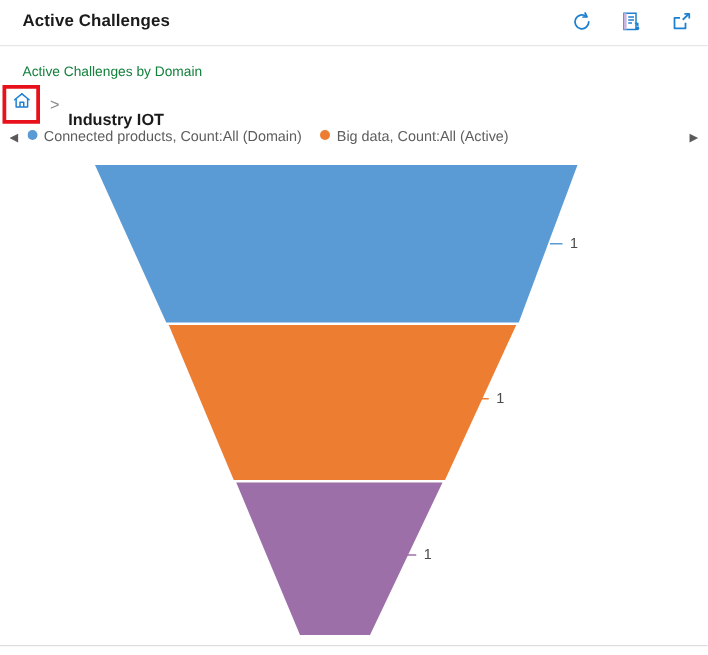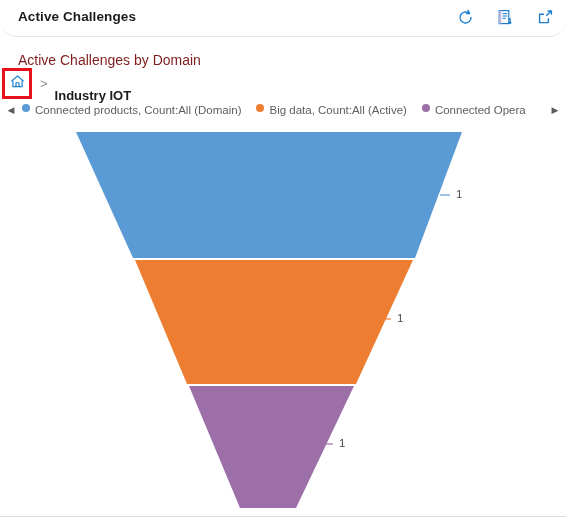--- a/index.html
+++ b/index.html
@@ -16,21 +16,20 @@
   }
 
   
   .panel-header {
     position: absolute;
     left: 0; top: 0;
     width: 566px;
     height: 37px;
     border-bottom: 1px solid #e6e6e6;
     box-sizing: border-box;
-    border-radius: 17px;
   }
   .panel-title {
     position: absolute;
     left: 18px; top: 9px;
     font-size: 13.5px;
     font-weight: bold;
     color: #1b1b1b;
     letter-spacing: 0.1px;
     white-space: nowrap;
   }
@@ -47,22 +46,22 @@
     display: flex;
     align-items: center;
     justify-content: center;
     cursor: pointer;
   }
 
   
   .chart-subtitle {
     position: absolute;
     left: 18px; top: 52px;
-    font-size: 14px;
-    color: #7f1d1d;
+    font-size: 11px;
+    color: #15803d;
     white-space: nowrap;
   }
 
   
   .breadcrumb {
     position: absolute;
     left: 0; top: 66px;
     height: 34px;
     display: flex;
     align-items: center;
@@ -228,24 +227,20 @@
     <div class="legend-item">
       <span class="legend-dot" style="background:#5B9BD5"></span>
       <span class="legend-label">Connected products, Count:All (Domain)</span>
     </div>
 
     <div class="legend-item">
       <span class="legend-dot" style="background:#ED7D31"></span>
       <span class="legend-label">Big data, Count:All (Active)</span>
     </div>
 
-    <div class="legend-item">
-      <span class="legend-dot" style="background:#9D6FA8"></span>
-      <span class="legend-label">Connected Opera</span>
-    </div>
 
   </div>
   <div class="legend-arrow">▶</div>
 </div>
 
 <div class="funnel-wrap">
   <svg class="funnel-svg" width="566" height="394" viewBox="0 0 566 394">
     <g>
       <polygon id="seg0" points="76,10 462,10 415,136 133,136" fill="#5B9BD5"></polygon>
       <line id="lead0" stroke="#5B9BD5" stroke-width="1.2" x1="440" y1="73" x2="450" y2="73"></line>

